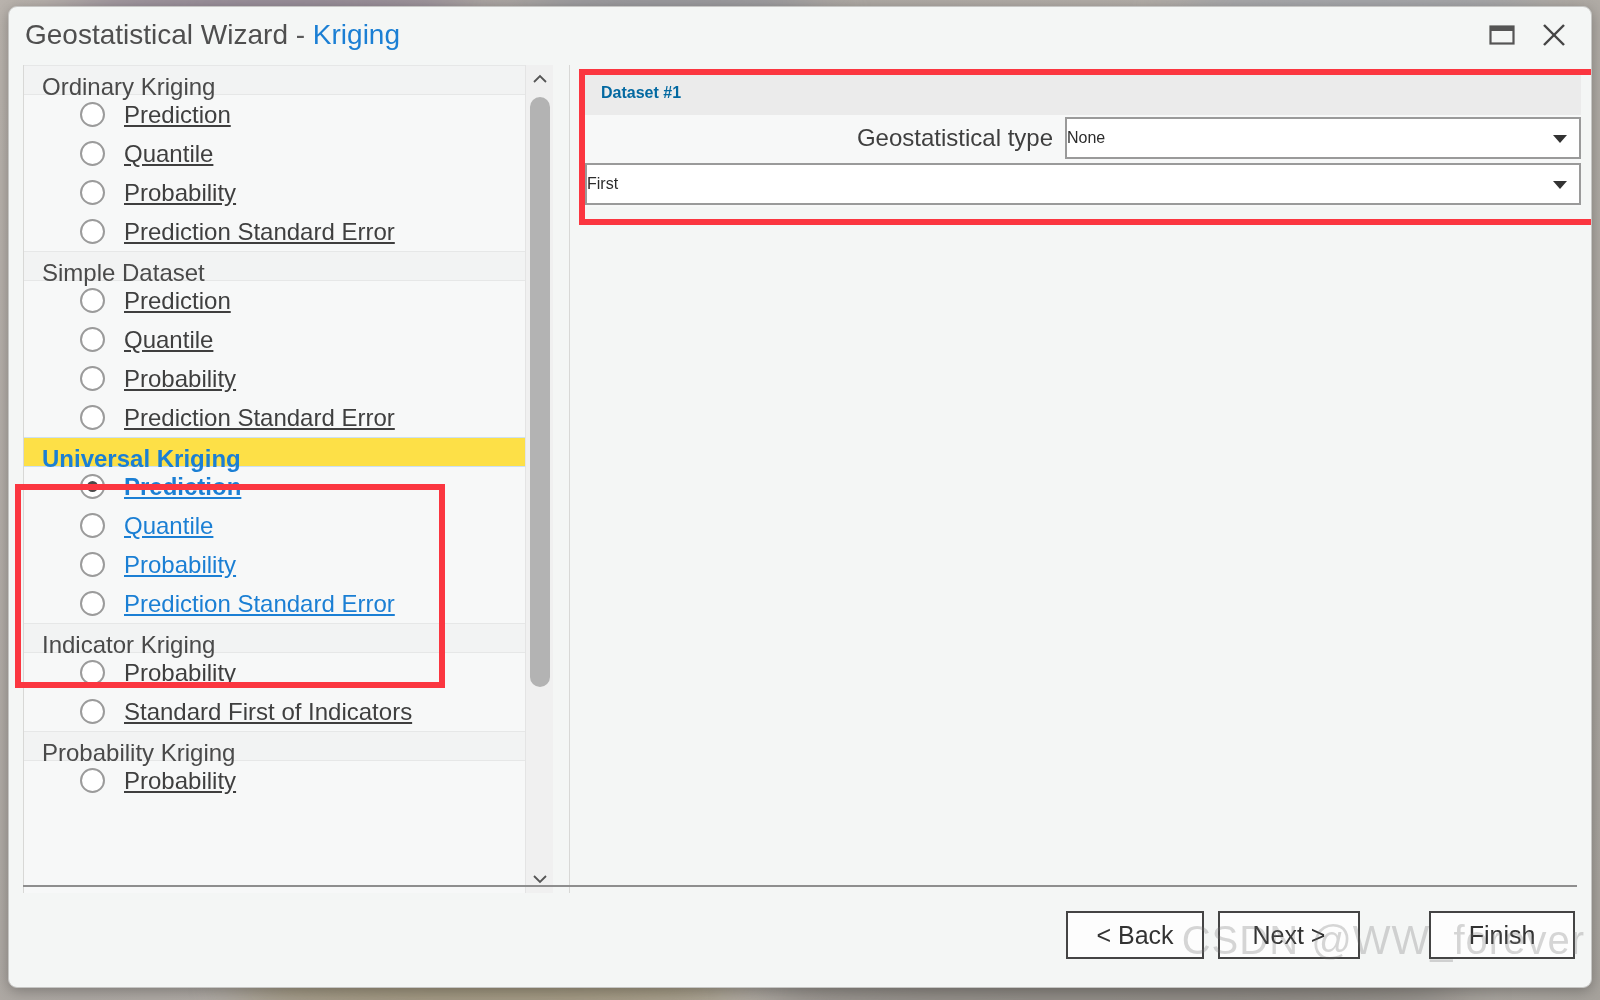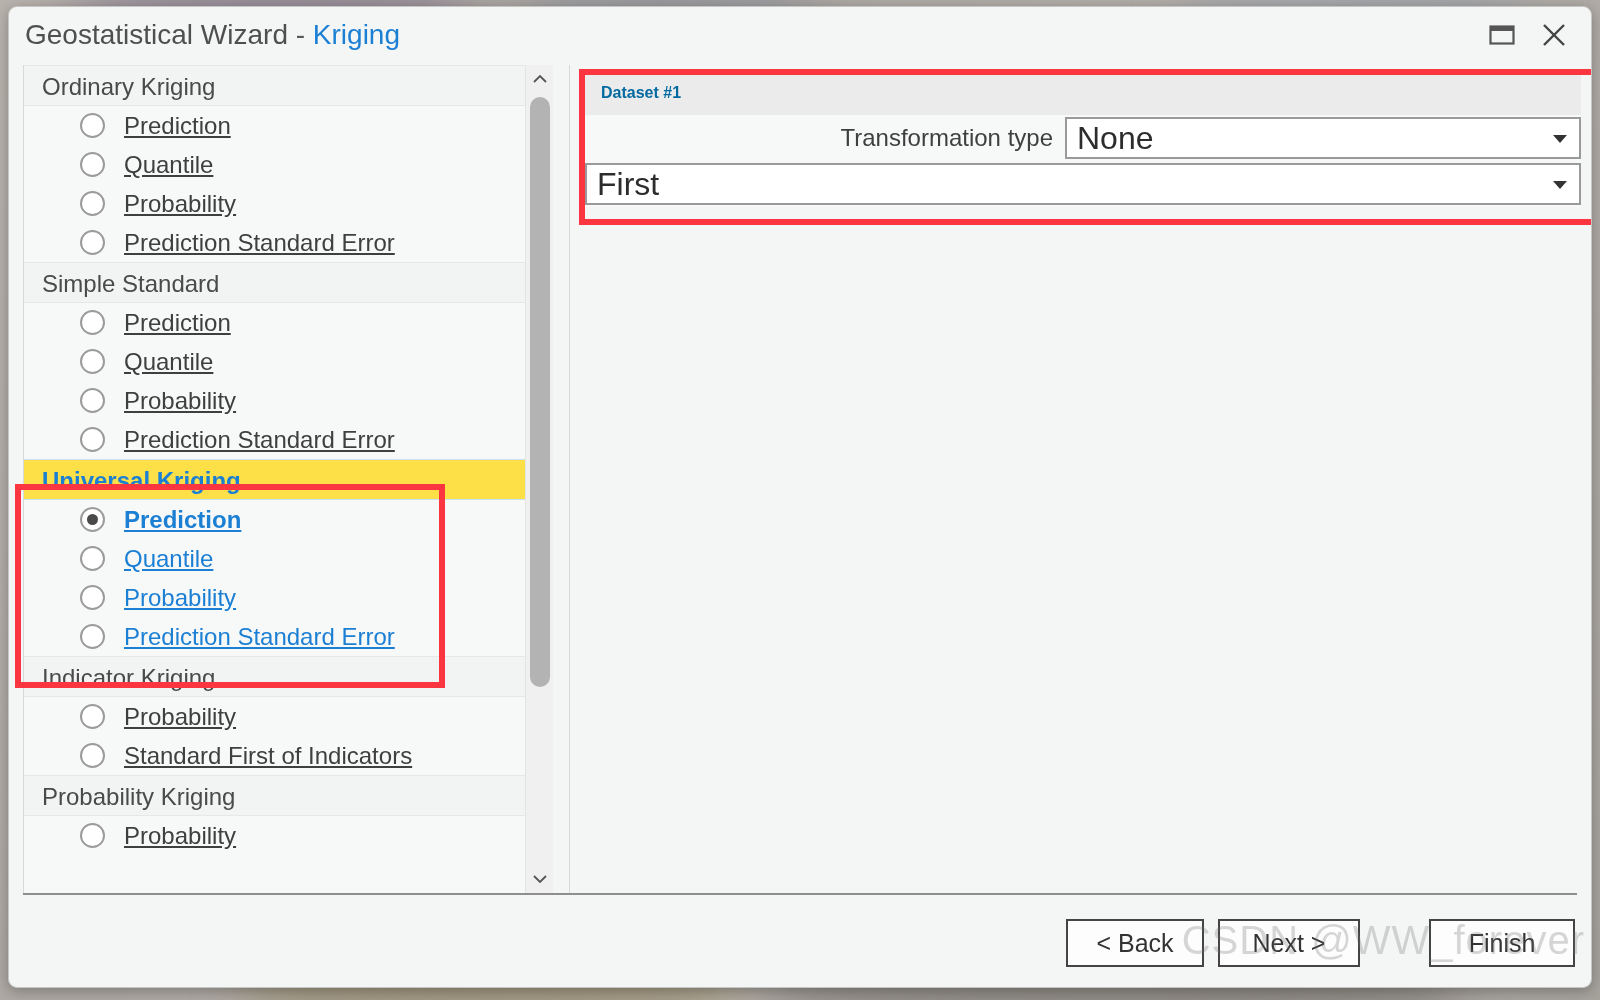--- a/index.html
+++ b/index.html
@@ -96,21 +96,21 @@
   }
   #list-inner {
     position: absolute;
     left: 0; top: 0;
     right: 28px;
     bottom: 0;
   }
 
   .group-head {
     position: relative;
-    height: 41px;
+    height: 30px;
     line-height: 41px;
     padding-left: 18px;
     font-size: 24px;
     color: #4a4a4a;
     background: #f2f3f3;
     border-top: 1px solid #e6e7e7;
     border-bottom: 1px solid #e6e7e7;
     white-space: nowrap;
   }
   .group-head.selected {
@@ -230,41 +230,40 @@
     position: relative;
     flex: 1;
     height: 42px;
     background: #ffffff;
     border: 2px solid #9a9a9a;
     display: flex;
     align-items: center;
     cursor: pointer;
   }
   .combo .val {
-    padding-left: 10px;
-    font-size: 32px;
+    font-size: 16px;
     color: #2c2c2c;
     white-space: nowrap;
   }
   .combo .caret {
     position: absolute;
     right: 12px;
     top: 50%;
     margin-top: -3px;
     width: 0; height: 0;
     border-left: 7px solid transparent;
     border-right: 7px solid transparent;
     border-top: 8px solid #333;
   }
 
   
   #footer {
     position: absolute;
     left: 0; right: 0;
-    bottom: 8px;
+    bottom: 16px;
     height: 86px;
   }
   #footer-rule {
     position: absolute;
     left: 14px; right: 14px;
     top: 0;
     height: 2px;
     background: #8e8e8e;
   }
   .wiz-btn {
@@ -359,21 +358,21 @@
             <span class="opt-label">Quantile</span>
           </div>
           <div class="opt-row">
             <span class="radio"></span>
             <span class="opt-label">Probability</span>
           </div>
           <div class="opt-row">
             <span class="radio"></span>
             <span class="opt-label">Prediction Standard Error</span>
           </div>
-          <div class="group-head">Simple Standard</div>
+          <div class="group-head">Simple Dataset</div>
           <div class="opt-row">
             <span class="radio"></span>
             <span class="opt-label">Prediction</span>
           </div>
           <div class="opt-row">
             <span class="radio"></span>
             <span class="opt-label">Quantile</span>
           </div>
           <div class="opt-row">
             <span class="radio"></span>
@@ -436,21 +435,21 @@
         </div>
       </div>
     </div>
 
     <div id="panel-divider"></div>
 
     <div id="props-panel">
       <div id="dataset-head">Dataset #1</div>
       <div id="props-rows">
           <div class="prop-row">
-            <div class="prop-label">Transformation type</div>
+            <div class="prop-label">Geostatistical type</div>
             <div class="combo">
               <span class="val">None</span>
               <span class="caret"></span>
             </div>
           </div>
           <div class="prop-row">
             <div class="combo">
               <span class="val">First</span>
               <span class="caret"></span>
             </div>

